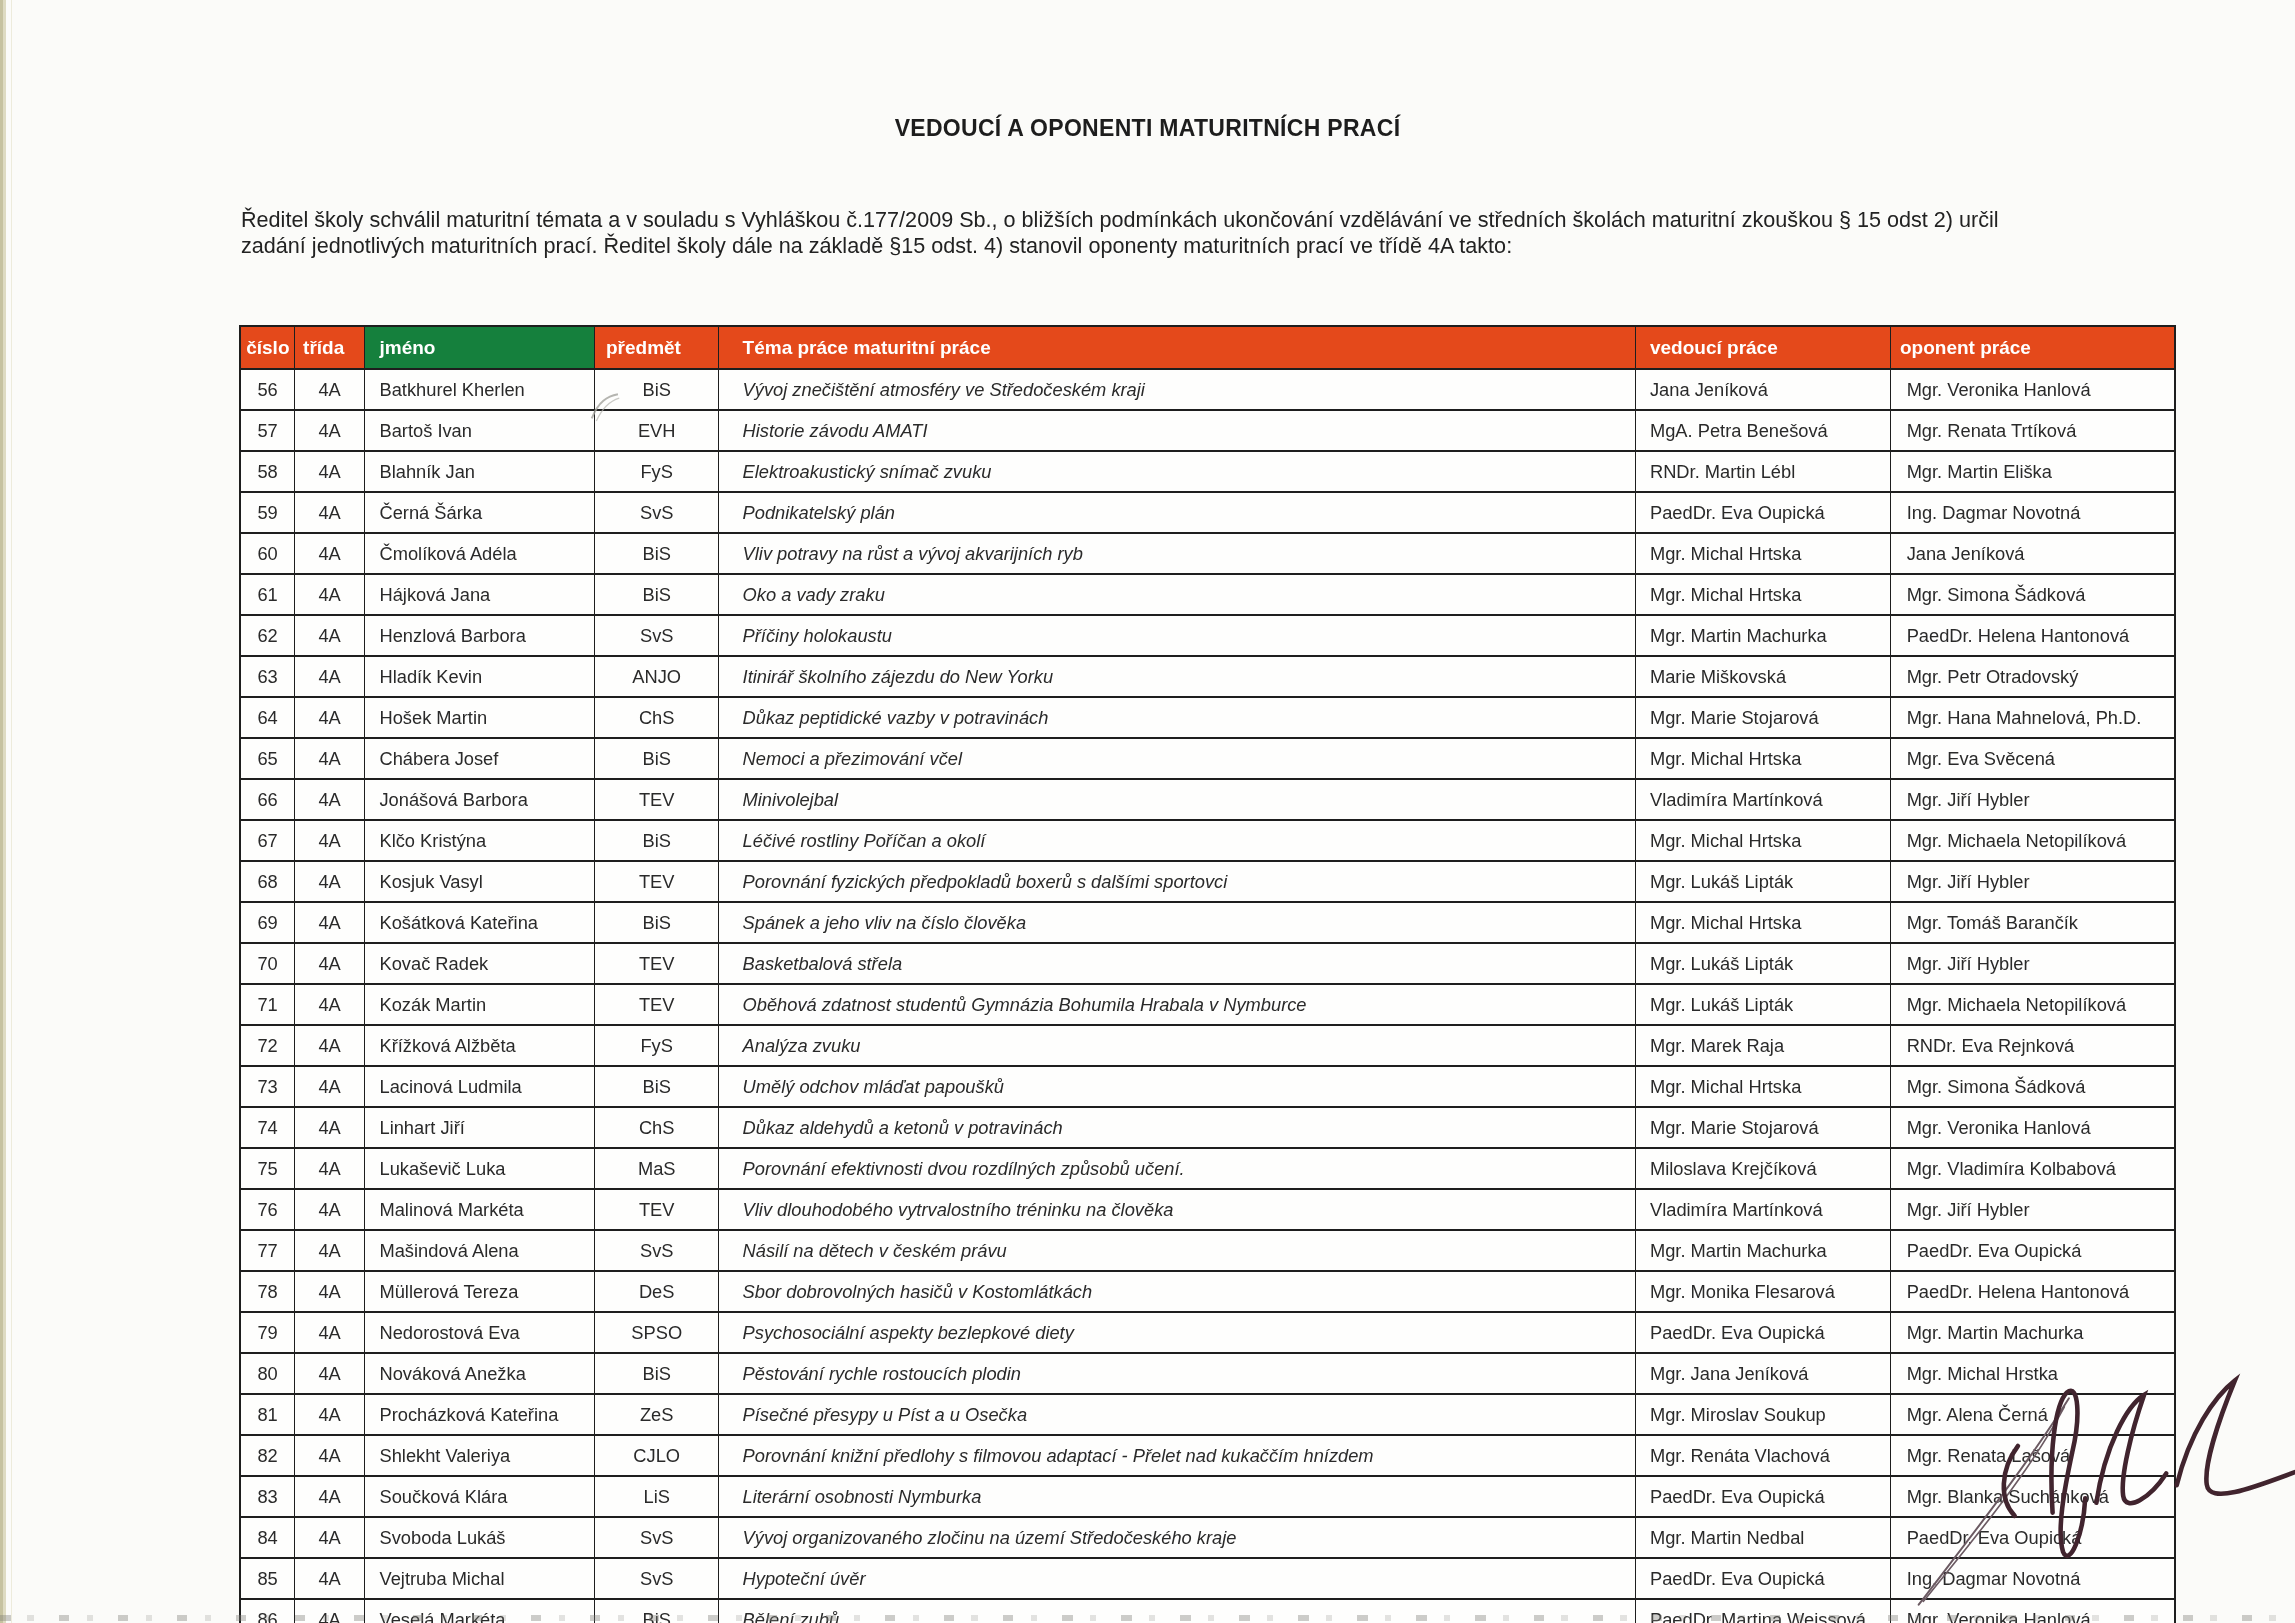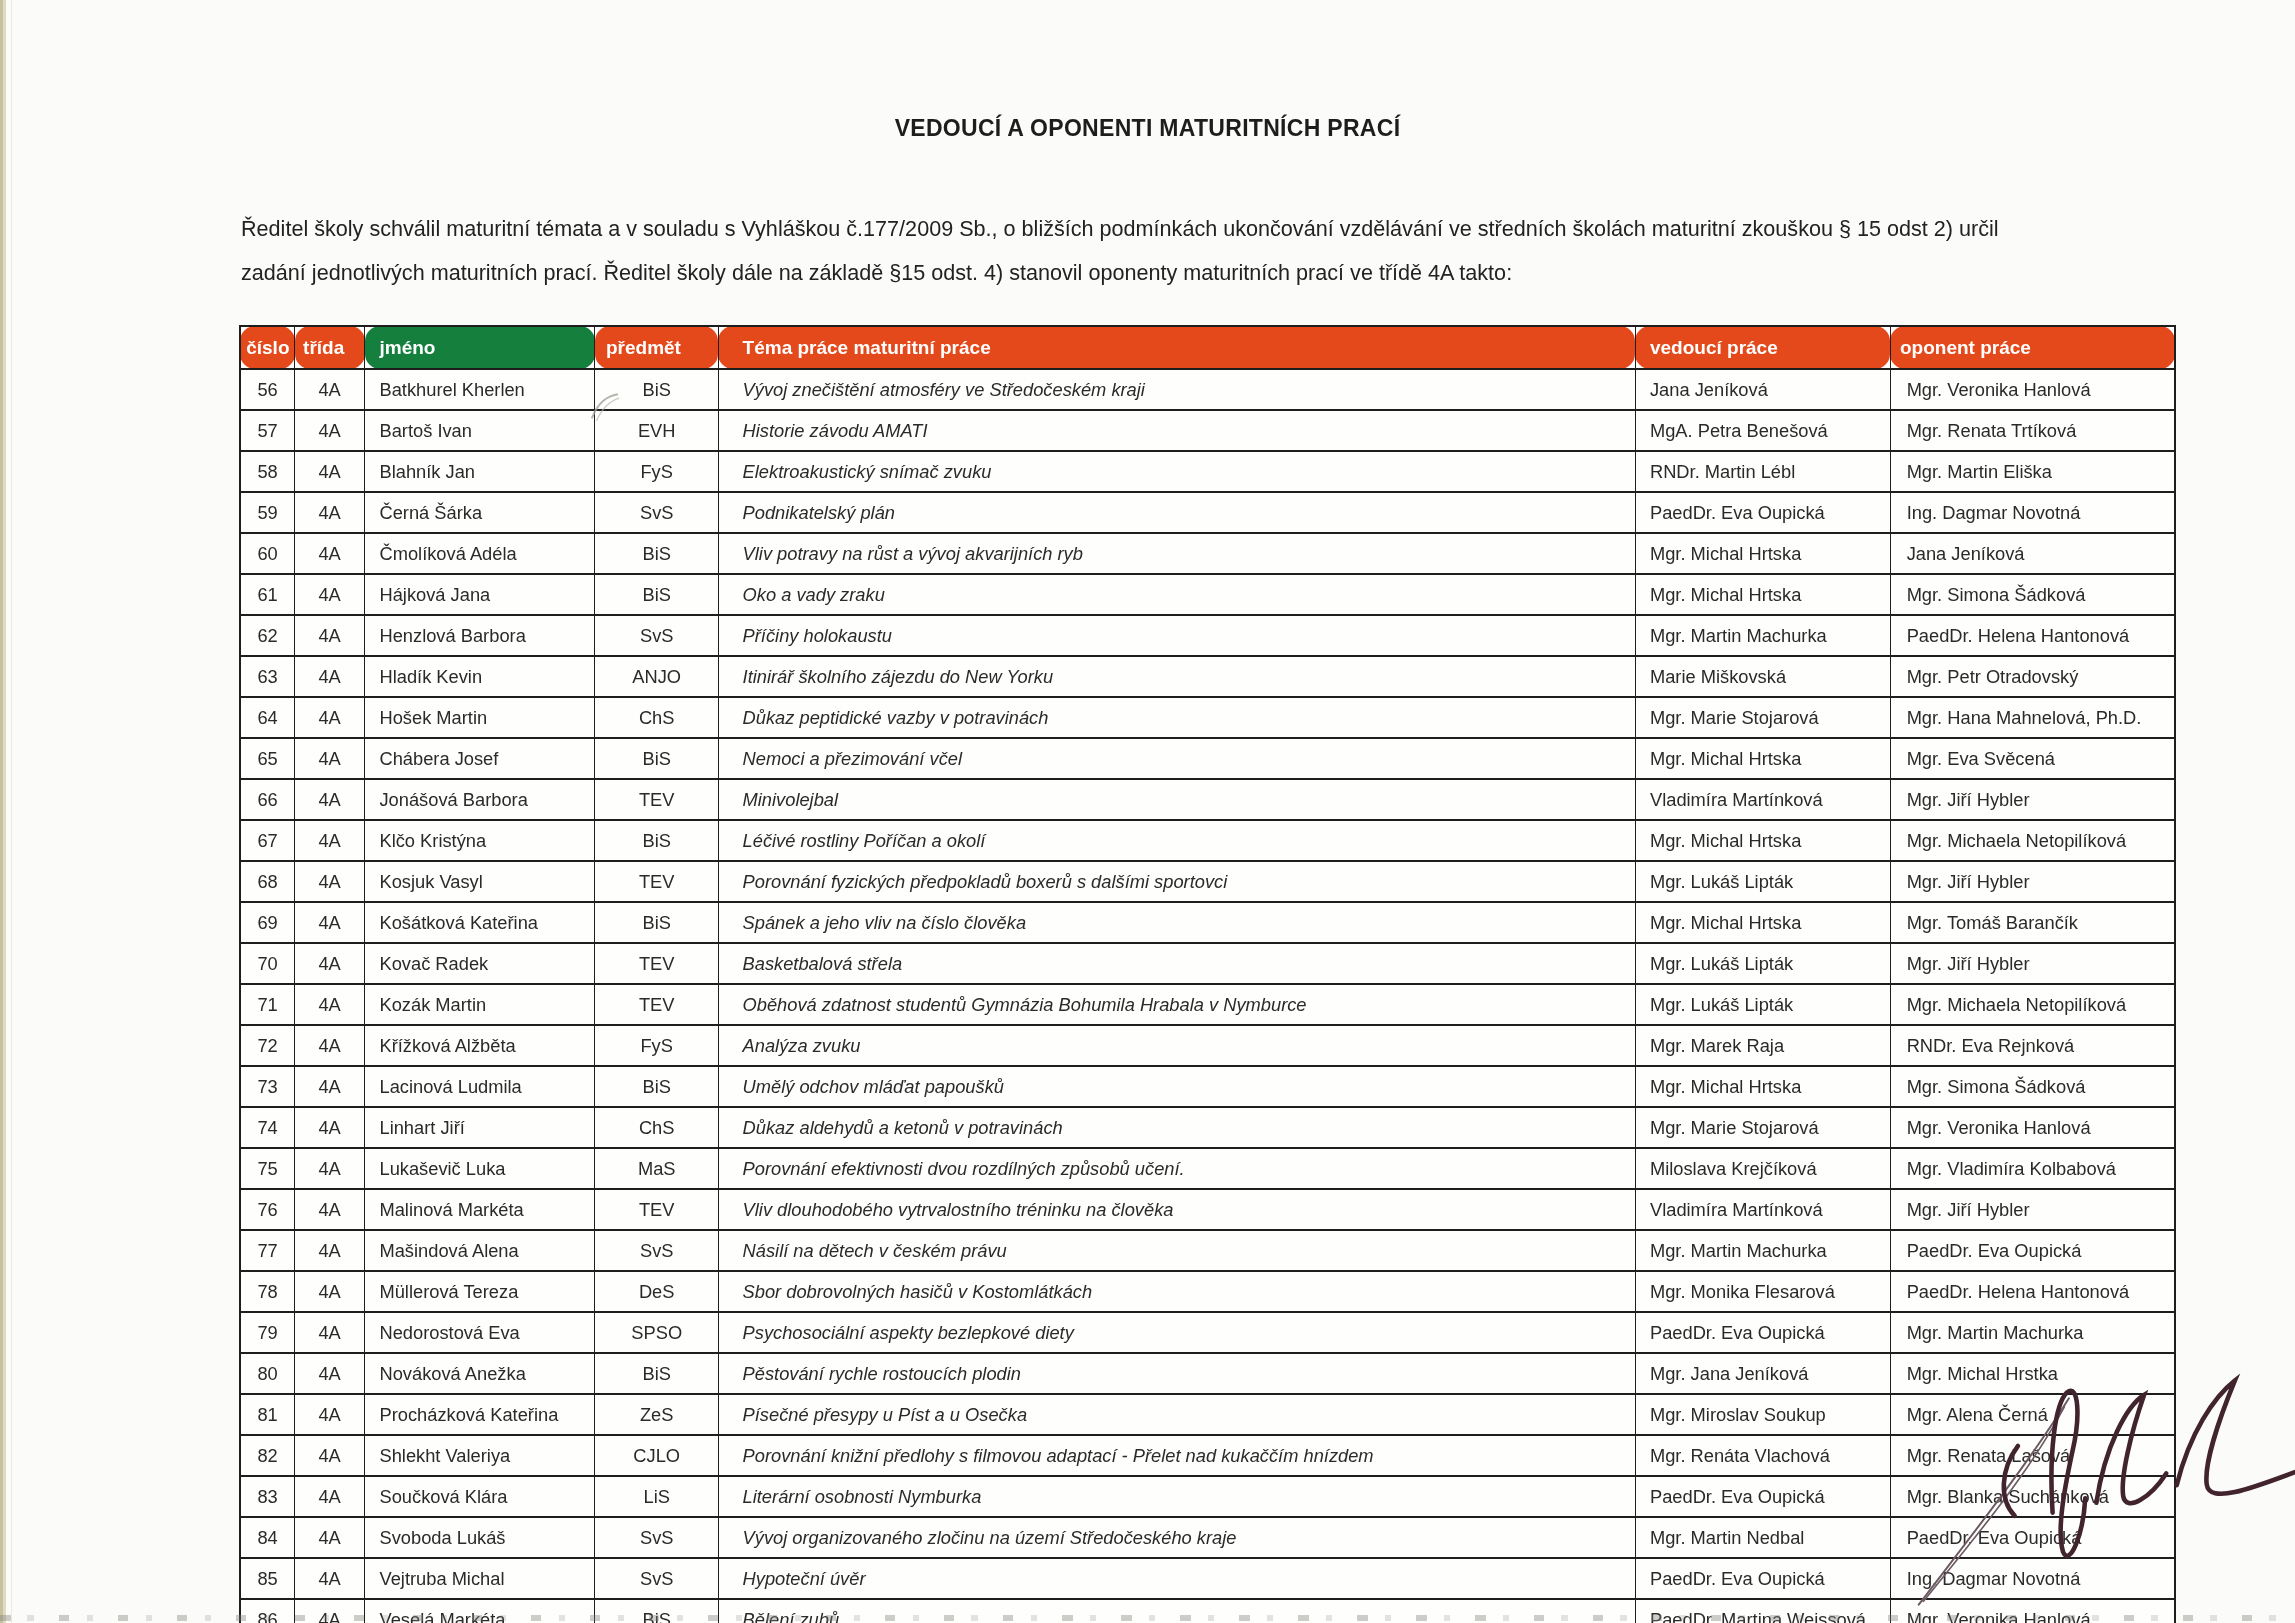--- a/index.html
+++ b/index.html
@@ -21,33 +21,33 @@
       rgba(125,124,118,.55) 0 10.5px, rgba(125,124,118,0) 10.5px 27.5px,
       rgba(125,124,118,.30) 27.5px 34px, rgba(125,124,118,0) 34px 59px);
   }
   .title{
     position:absolute;left:0;top:115px;width:2295px;
     text-align:center;font-size:23px;font-weight:bold;letter-spacing:0.3px;
     color:#1d1d1d;
   }
   .intro{
     position:absolute;left:241px;top:207px;width:1826px;
-    font-size:21.6px;line-height:44px;color:#222;
+    font-size:21.6px;line-height:26px;color:#222;
   }
   table.doc{
     position:absolute;left:239px;top:325px;
     width:1843px;border-collapse:collapse;table-layout:fixed;
     background:#fff;
   }
   table.doc, table.doc td, table.doc th{border:1.3px solid #1e1e1e;}
   table.doc{border-width:2px;}
   table.doc td{border-top-width:2px;border-bottom-width:2px;}
   table.doc th{
     background:#e4491b;color:#ffffff;font-weight:bold;font-size:19px;
-    height:39px;text-align:left;vertical-align:middle;white-space:nowrap;overflow:hidden;border-radius:15px;
+    height:39px;text-align:left;vertical-align:middle;white-space:nowrap;overflow:hidden;
   }
   table.doc td{
     height:37px;font-size:18.3px;color:#2a2a2a;vertical-align:middle;
     white-space:nowrap;overflow:hidden;background:#fefefd;
   }
   .c0{width:47px;} .c1{width:60px;} .c2{width:214px;} .c3{width:111px;}
   .c4{width:891px;} .c5{width:239px;} .c6{width:273px;}
   td.c0,td.c1,td.c3{text-align:center;}
   td.c2{padding-left:14.4px;} td.c4{padding-left:23.6px;font-style:italic;}
   td.c5{padding-left:14.4px;} td.c6{padding-left:15.7px;}

